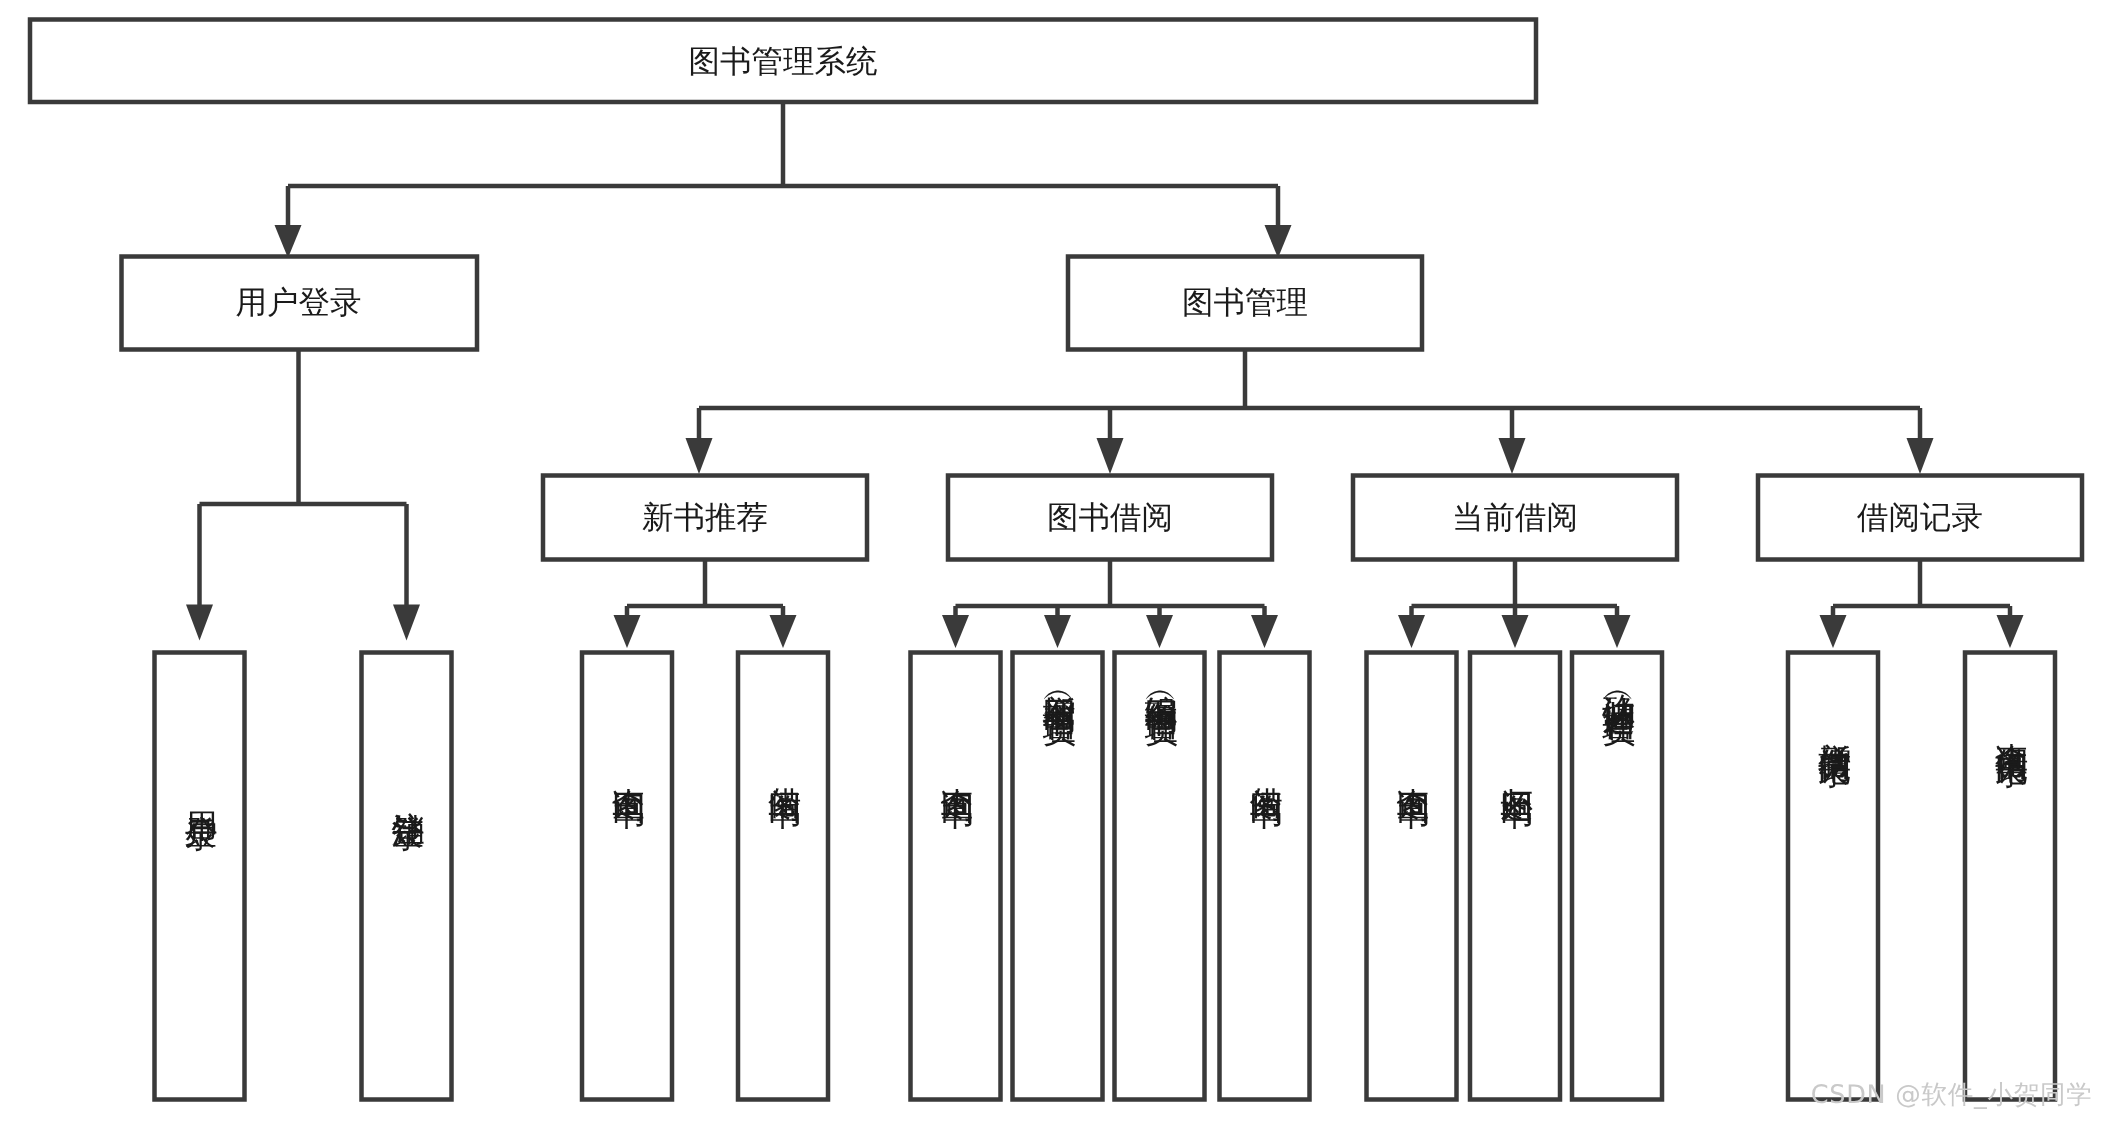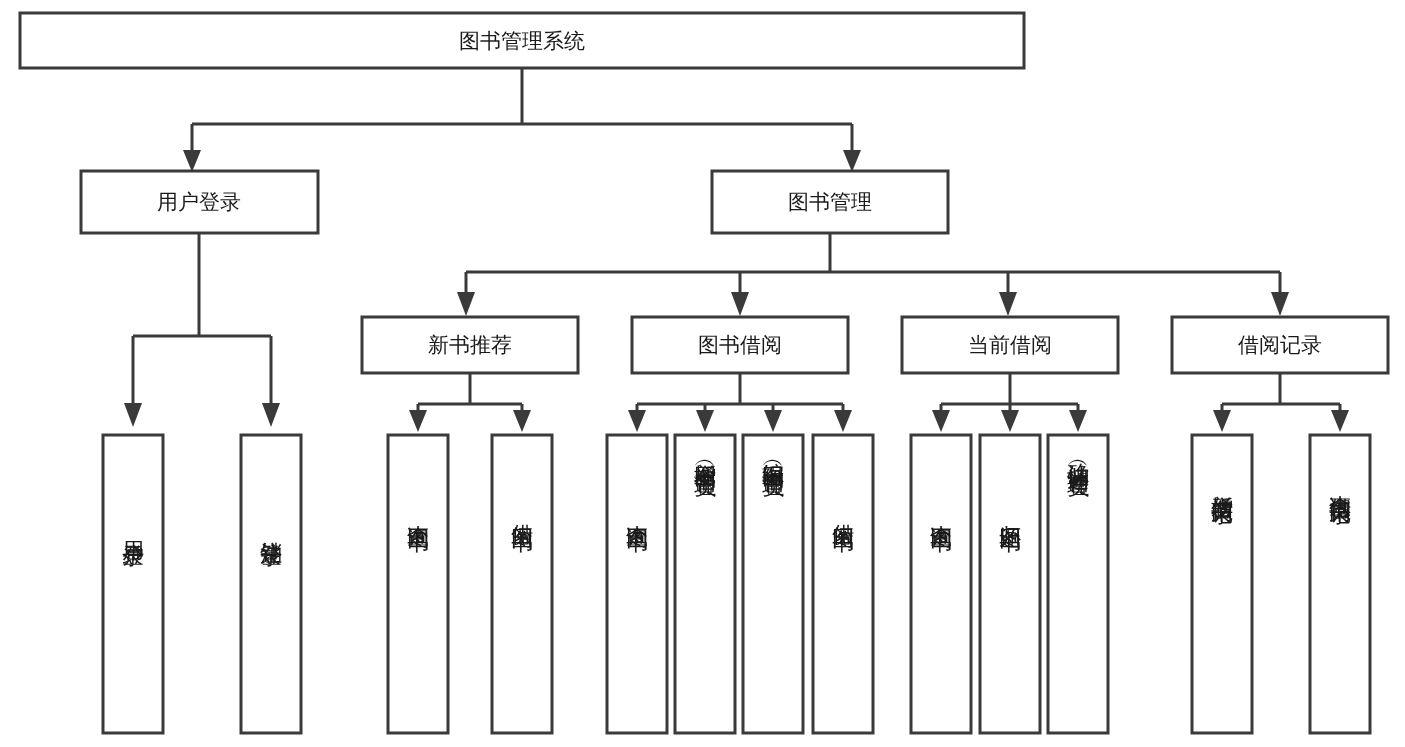--- a/index.html
+++ b/index.html
@@ -279,14 +279,15 @@
   </div>
 
   <div class="vlabel-wrap" style="left:1192px; top:435px; width:60px; height:298px;">
     <span class="vlabel-text" style="margin-top:42px;">新增借阅记录</span>
   </div>
 
   <div class="vlabel-wrap" style="left:1310px; top:435px; width:60px; height:298px;">
     <span class="vlabel-text" style="margin-top:42px;">查询借阅记录</span>
   </div>
 
+  <div class="watermark">CSDN @软件_小贺同学</div>
 
 </div>
 
 </body></html>

